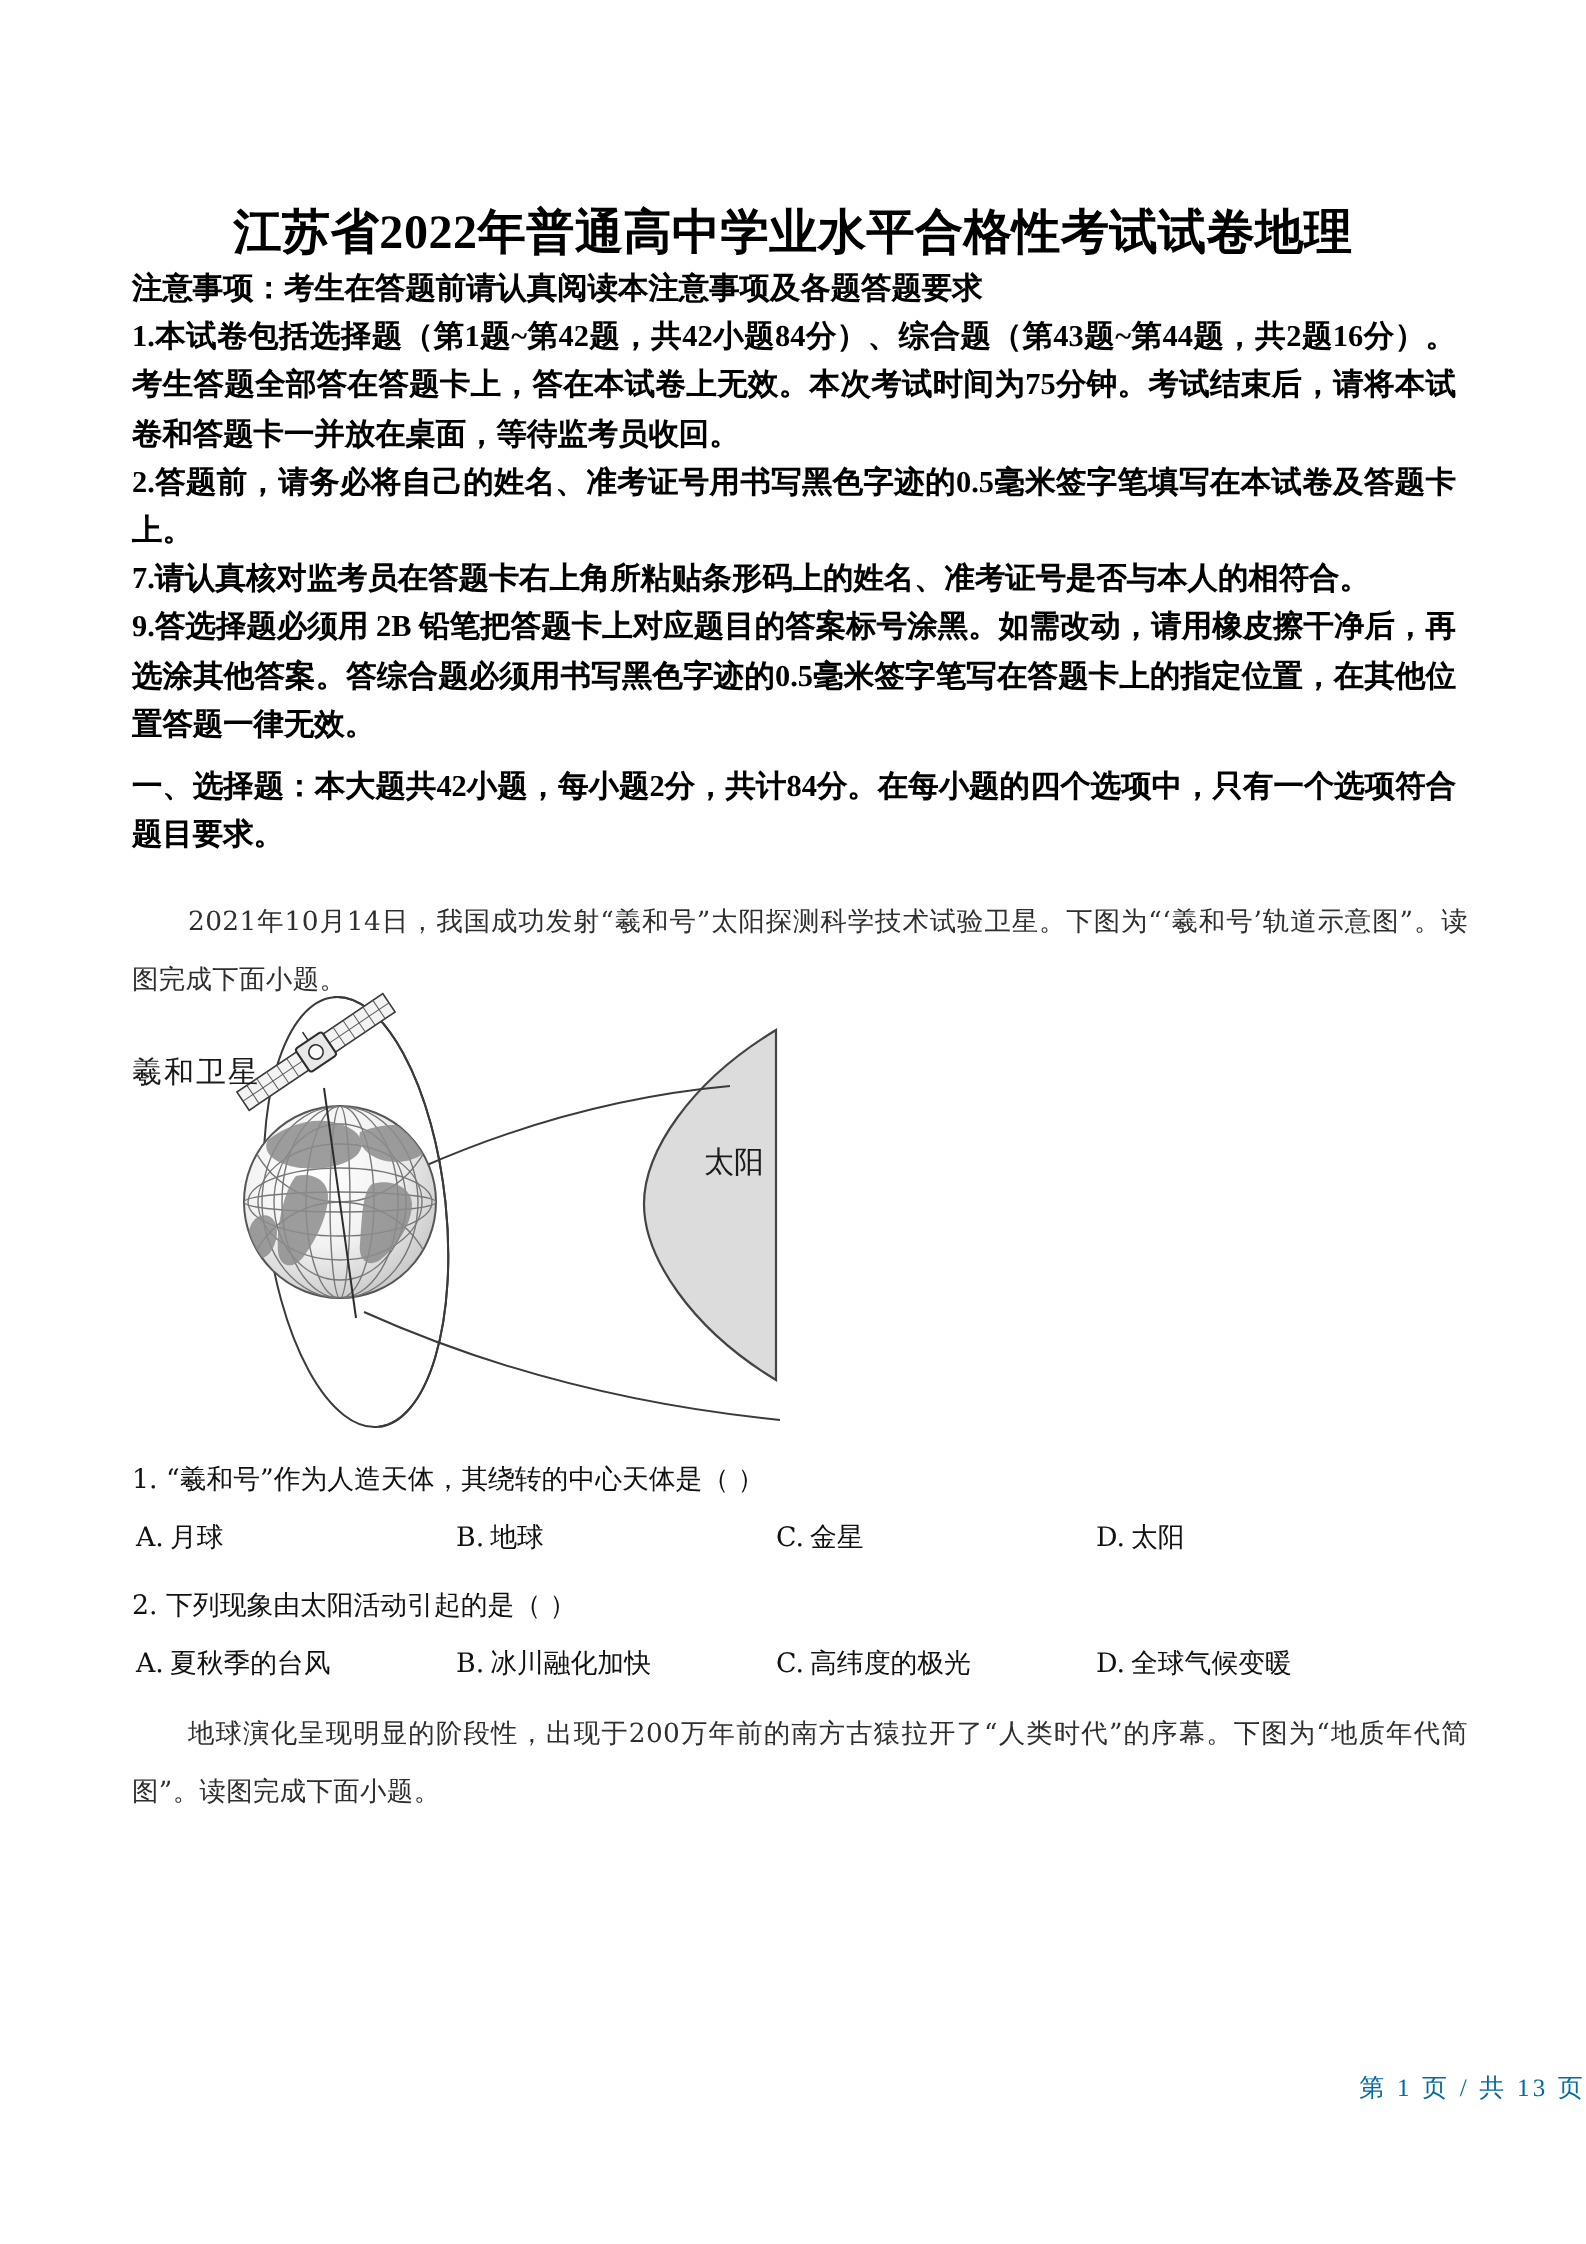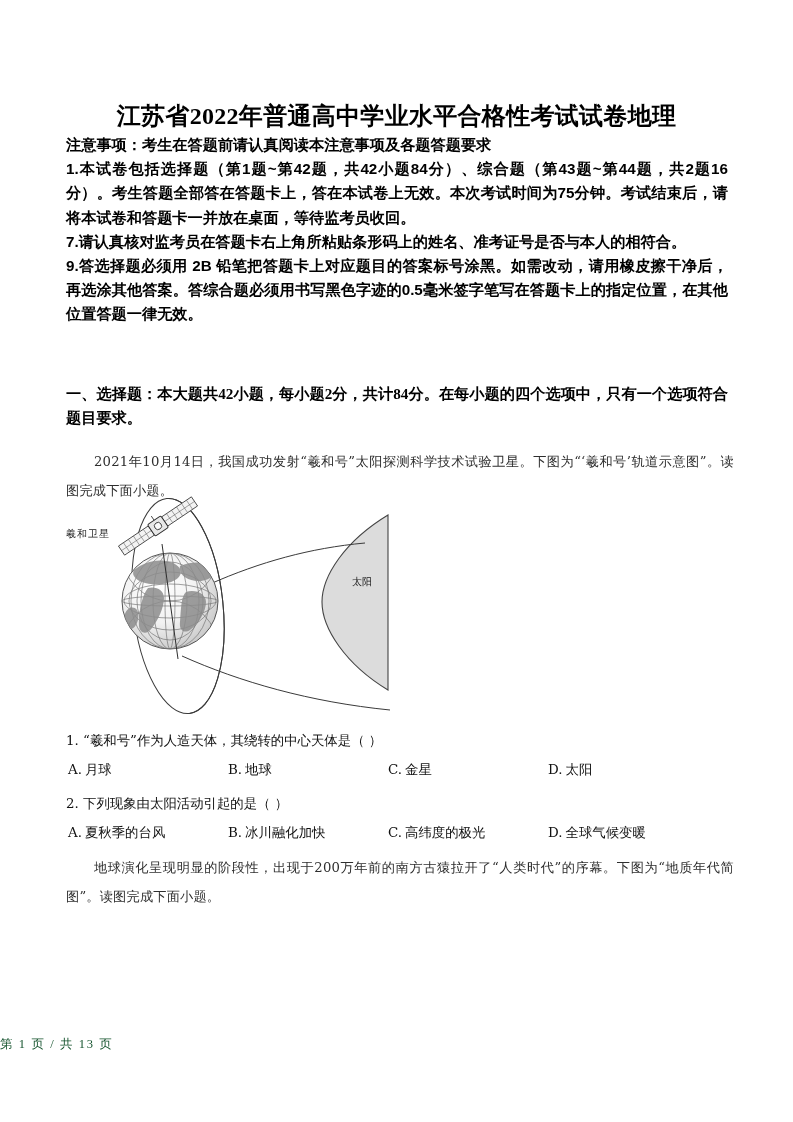--- a/index.html
+++ b/index.html
@@ -40,21 +40,21 @@
   
   .notice {
     position: absolute;
     left: 66px;
     top: 133px;
     width: 662px;
     font-size: 15.2px;
     font-weight: bold;
     line-height: 24.2px;
     text-align: justify;
-    font-family: Liberation Sans, sans-serif;
+    font-family: Liberation Serif, serif;
   }
   .notice p {
     margin: 0;
     text-indent: 0;
   }
 
   
   .section-head {
     position: absolute;
     left: 66px;
@@ -121,21 +121,21 @@
     position: absolute;
     left: 60px;
     top: 496px;
     width: 420px;
     height: 228px;
   }
   .figure svg { display: block; }
 
   .fig-label {
     position: absolute;
-    font-size: 10px;
+    font-size: 15px;
     color: #1a1a1a;
     font-family: "Liberation Serif", "DejaVu Serif", serif;
     white-space: nowrap;
   }
   #label-satellite {
     left: 66px;
     top: 527px;
     letter-spacing: 1px;
   }
   #label-sun {
@@ -147,37 +147,38 @@
     letter-spacing: 0;
     word-break: break-all;
   }
 
   
   .footer {
     position: absolute;
     left: 0;
     top: 1036px;
     width: 793px;
-    text-align: left;
+    text-align: right;
     font-size: 12.5px;
-    color: #14532d;
+    color: #0369a1;
     letter-spacing: 1.6px;
     font-family: "Liberation Serif", "DejaVu Serif", serif;
   }
 </style>
 </head>
 <body>
 
 <div class="page">
 
   <div class="doc-title">江苏省2022年普通高中学业水平合格性考试试卷地理</div>
 
   <div class="notice">
     <p>注意事项：考生在答题前请认真阅读本注意事项及各题答题要求</p>
     <p>1.本试卷包括选择题（第1题~第42题，共42小题84分）、综合题（第43题~第44题，共2题16分）。考生答题全部答在答题卡上，答在本试卷上无效。本次考试时间为75分钟。考试结束后，请将本试卷和答题卡一并放在桌面，等待监考员收回。</p>
+    <p>2.答题前，请务必将自己的姓名、准考证号用书写黑色字迹的0.5毫米签字笔填写在本试卷及答题卡上。</p>
     <p>7.请认真核对监考员在答题卡右上角所粘贴条形码上的姓名、准考证号是否与本人的相符合。</p>
     <p>9.答选择题必须用 2B 铅笔把答题卡上对应题目的答案标号涂黑。如需改动，请用橡皮擦干净后，再选涂其他答案。答综合题必须用书写黑色字迹的0.5毫米签字笔写在答题卡上的指定位置，在其他位置答题一律无效。</p>
   </div>
 
   <div class="section-head">一、选择题：本大题共42小题，每小题2分，共计84分。在每小题的四个选项中，只有一个选项符合题目要求。</div>
 
   <div class="passage" id="passage-1">2021年10月14日，我国成功发射“羲和号”太阳探测科学技术试验卫星。下图为“‘羲和号’轨道示意图”。读图完成下面小题。</div>
 
   <div class="figure">
     <svg width="420" height="228" viewBox="0 0 420 228" xmlns="http://www.w3.org/2000/svg">

